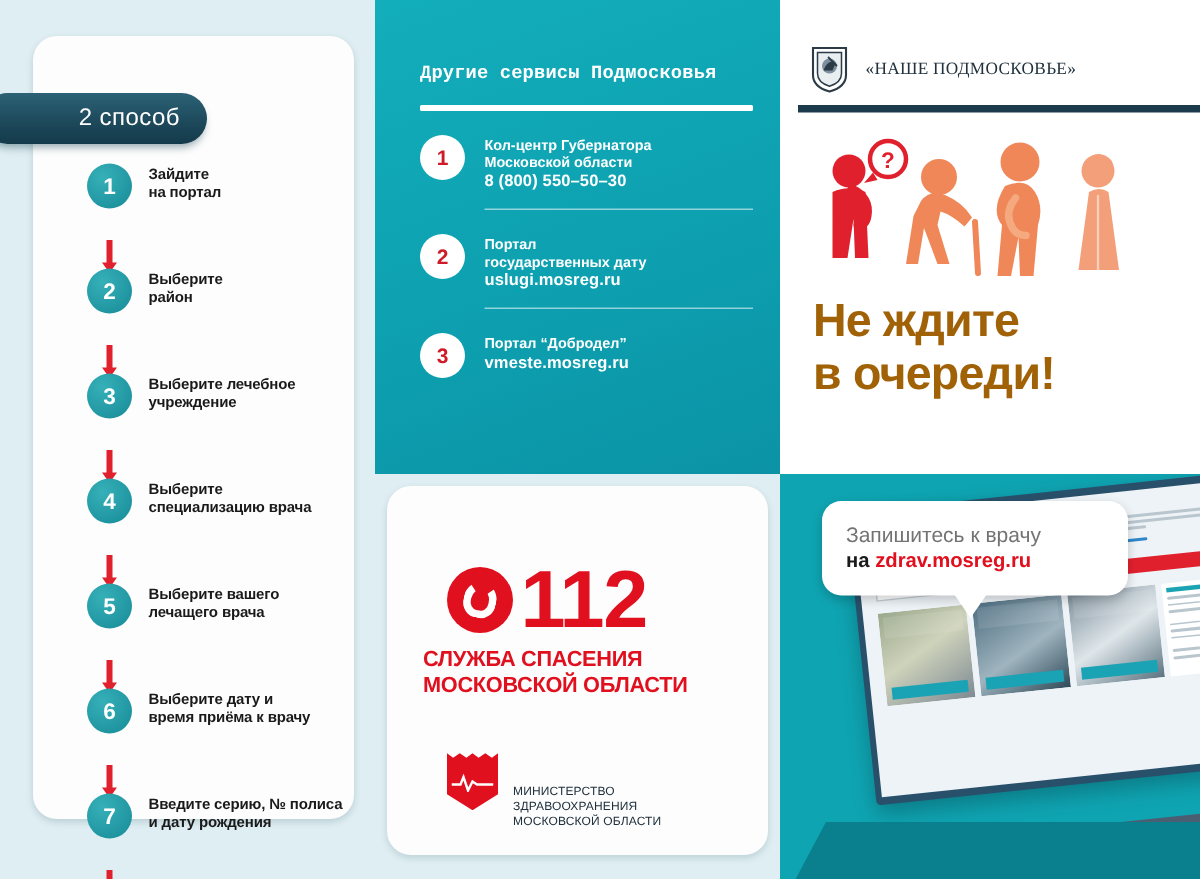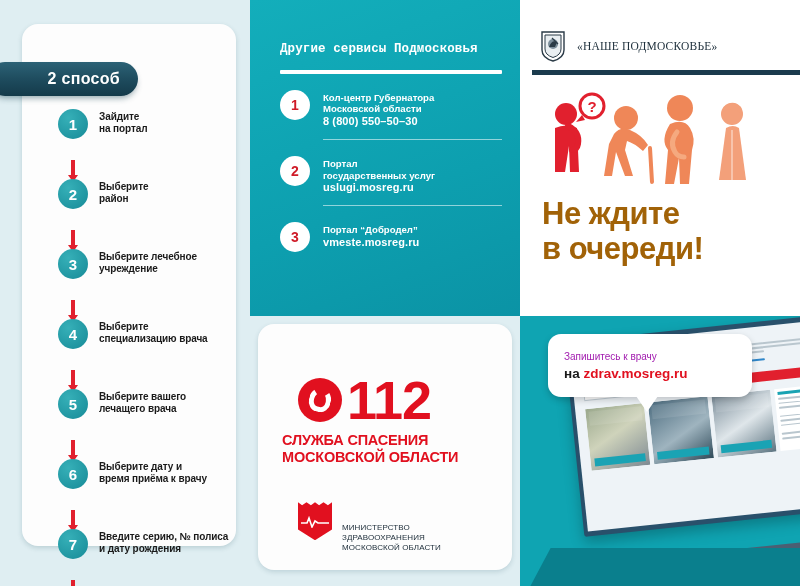--- a/index.html
+++ b/index.html
@@ -19,21 +19,21 @@
     box-shadow:0 2px 5px rgba(20,70,85,.18);
   }
   .tab{
     position:absolute;left:-34px;top:38px;width:150px;height:34px;
     background:linear-gradient(180deg,#2c6276 0%,#1d4a5c 55%,#143a4a 100%);
     border-radius:17px;
     box-shadow:0 4px 6px -2px rgba(15,60,75,.45);
     display:flex;align-items:center;justify-content:flex-end;
     padding-right:18px;box-sizing:border-box;
   }
-  .tab span{color:#ffffff;font-size:16px;font-weight:bold;letter-spacing:.3px;}
+  .tab span{color:#ffffff;font-size:16px;font-weight:normal;letter-spacing:.3px;}
 
   .steps{position:absolute;left:36px;top:84px;width:200px;}
   .step{position:relative;display:flex;align-items:flex-start;height:52px;}
   .step .bullet{
     width:30px;height:30px;border-radius:50%;
     background:radial-gradient(circle at 35% 30%,#36b0b8,#168a97);
     color:#fff;font-size:15px;font-weight:bold;
     display:flex;align-items:center;justify-content:center;
     flex:0 0 30px;margin-top:1px;
   }
@@ -151,21 +151,21 @@
   .bubble{
     position:absolute;left:28px;top:18px;width:204px;padding:14px 14px 15px 16px;
     background:#fff;border-radius:13px;box-sizing:border-box;
     box-shadow:0 3px 7px rgba(0,0,0,.2);
   }
   .bubble:after{
     content:"";position:absolute;left:88px;bottom:-15px;
     border-left:11px solid transparent;border-right:11px solid transparent;
     border-top:16px solid #fff;
   }
-  .bubble .l1{color:#a21caf;font-size:10px;font-weight:normal;line-height:17px;}
+  .bubble .l1{color:#737373;font-size:14px;font-weight:normal;line-height:17px;}
   .bubble .l2{font-size:13.5px;line-height:17px;color:#1a1a1a;font-weight:bold;}
   .bubble .l2 .url{color:#e1101f;font-weight:bold;}
 </style>
 </head>
 <body>
 
 <div class="stage">
 
   <div class="left-bg"></div>
   <div class="left-card">
@@ -247,21 +247,21 @@
           <span>Московской области</span>
           <span class="big">8 (800) 550–50–30</span>
         </div>
       </div>
       <div class="svc-sep"></div>
 
       <div class="svc">
         <div class="num">2</div>
         <div class="body">
           <span>Портал</span><br>
-          <span>государственных услуг</span>
+          <span>государственных дату</span>
           <span class="big">uslugi.mosreg.ru</span>
         </div>
       </div>
       <div class="svc-sep"></div>
 
       <div class="svc">
         <div class="num">3</div>
         <div class="body">
           <span>Портал “Добродел”</span>
           <span class="big">vmeste.mosreg.ru</span>

